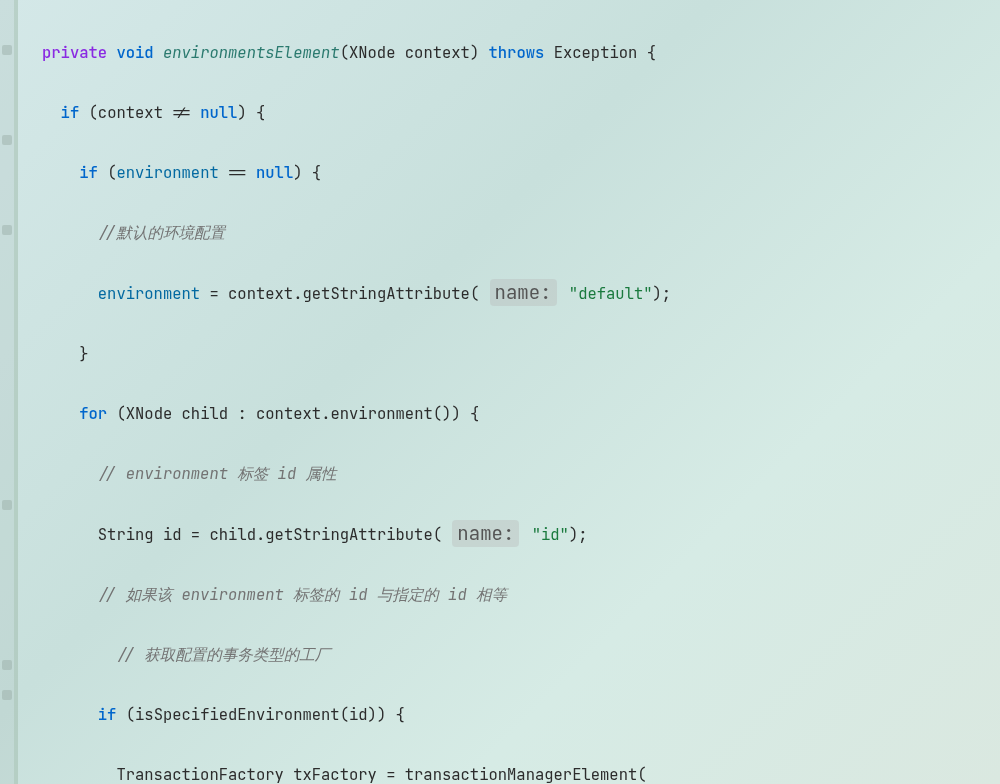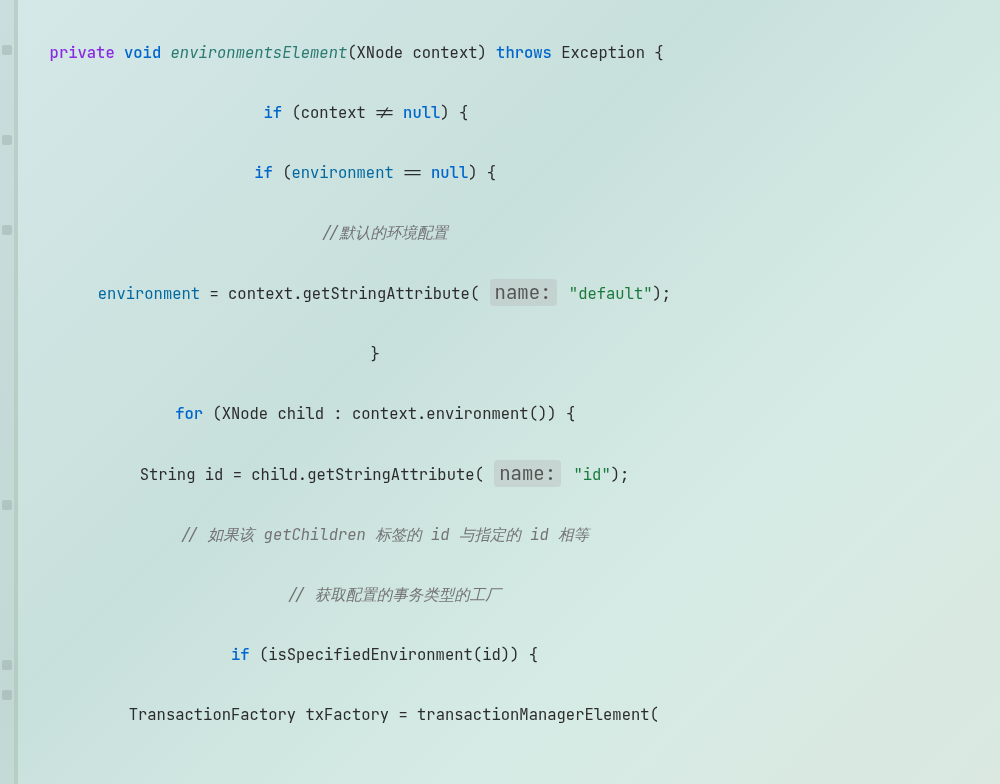--- a/index.html
+++ b/index.html
@@ -37,21 +37,20 @@
       left: 14px;
       width: 4px;
       top: 0;
       bottom: 0;
       background: rgba(160, 190, 170, 0.4);
     }
     .code {
       padding: 8px 0 17px 24px;
       color: #2c2c2c;
       white-space: pre;
-      text-align: center;
     }
     .line { display: block; }
     .kw { color: #8a2be2; font-weight: 500; }
     .kw2 { color: #0066cc; font-weight: 500; }
     .method { color: #2b7a6f; font-style: italic; }
     .field { color: #0369a1; }
     .comment { color: #737373; font-style: italic; }
     .string { color: #1a7a3e; }
     .param-hint {
       background: rgba(180, 180, 180, 0.35);
@@ -78,22 +77,23 @@
       <div class="gutter-mark" style="top: 690px;"></div>
     </div>
   <div class="code">
 <span class="line"><span class="kw">private</span><span> </span><span class="kw2">void</span><span> </span><span class="method">environmentsElement</span><span>(</span><span class="type">XNode</span><span> </span><span>context</span><span>)</span><span> </span><span class="kw2">throws</span><span> </span><span class="type">Exception</span><span> </span><span>{</span></span>
 <span class="line"><span>  </span><span class="kw2">if</span><span> </span><span>(</span><span>context</span><span> </span><span>!=</span><span> </span><span class="kw2">null</span><span>)</span><span> </span><span>{</span></span>
 <span class="line"><span>    </span><span class="kw2">if</span><span> </span><span>(</span><span class="field">environment</span><span> </span><span>==</span><span> </span><span class="kw2">null</span><span>)</span><span> </span><span>{</span></span>
 <span class="line"><span>      </span><span class="comment">//默认的环境配置</span></span>
 <span class="line"><span>      </span><span class="field">environment</span><span> </span><span>=</span><span> </span><span>context</span><span>.</span><span>getStringAttribute</span><span>(</span><span> </span><span class="param-hint">name:</span><span> </span><span class="string">"default"</span><span>)</span><span>;</span></span>
 <span class="line"><span>    </span><span>}</span></span>
 <span class="line"><span>    </span><span class="kw2">for</span><span> </span><span>(</span><span class="type">XNode</span><span> </span><span>child</span><span> </span><span>:</span><span> </span><span>context</span><span>.</span><span>environment</span><span>(</span><span>)</span><span>)</span><span> </span><span>{</span></span>
+<span class="line"><span>      </span><span class="comment">// environment 标签 id 属性</span></span>
 <span class="line"><span>      </span><span class="type">String</span><span> </span><span>id</span><span> </span><span>=</span><span> </span><span>child</span><span>.</span><span>getStringAttribute</span><span>(</span><span> </span><span class="param-hint">name:</span><span> </span><span class="string">"id"</span><span>)</span><span>;</span></span>
-<span class="line"><span>      </span><span class="comment">// 如果该 getChildren 标签的 id 与指定的 id 相等</span></span>
+<span class="line"><span>      </span><span class="comment">// 如果该 environment 标签的 id 与指定的 id 相等</span></span>
 <span class="line"><span>        </span><span class="comment">// 获取配置的事务类型的工厂</span></span>
 <span class="line"><span>      </span><span class="kw2">if</span><span> </span><span>(</span><span>isSpecifiedEnvironment</span><span>(</span><span>id</span><span>)</span><span>)</span><span> </span><span>{</span></span>
 <span class="line"><span>        </span><span class="type">TransactionFactory</span><span> </span><span>txFactory</span><span> </span><span>=</span><span> </span><span>transactionManagerElement</span><span>(</span></span>
 
 
 
 
 
 
 

